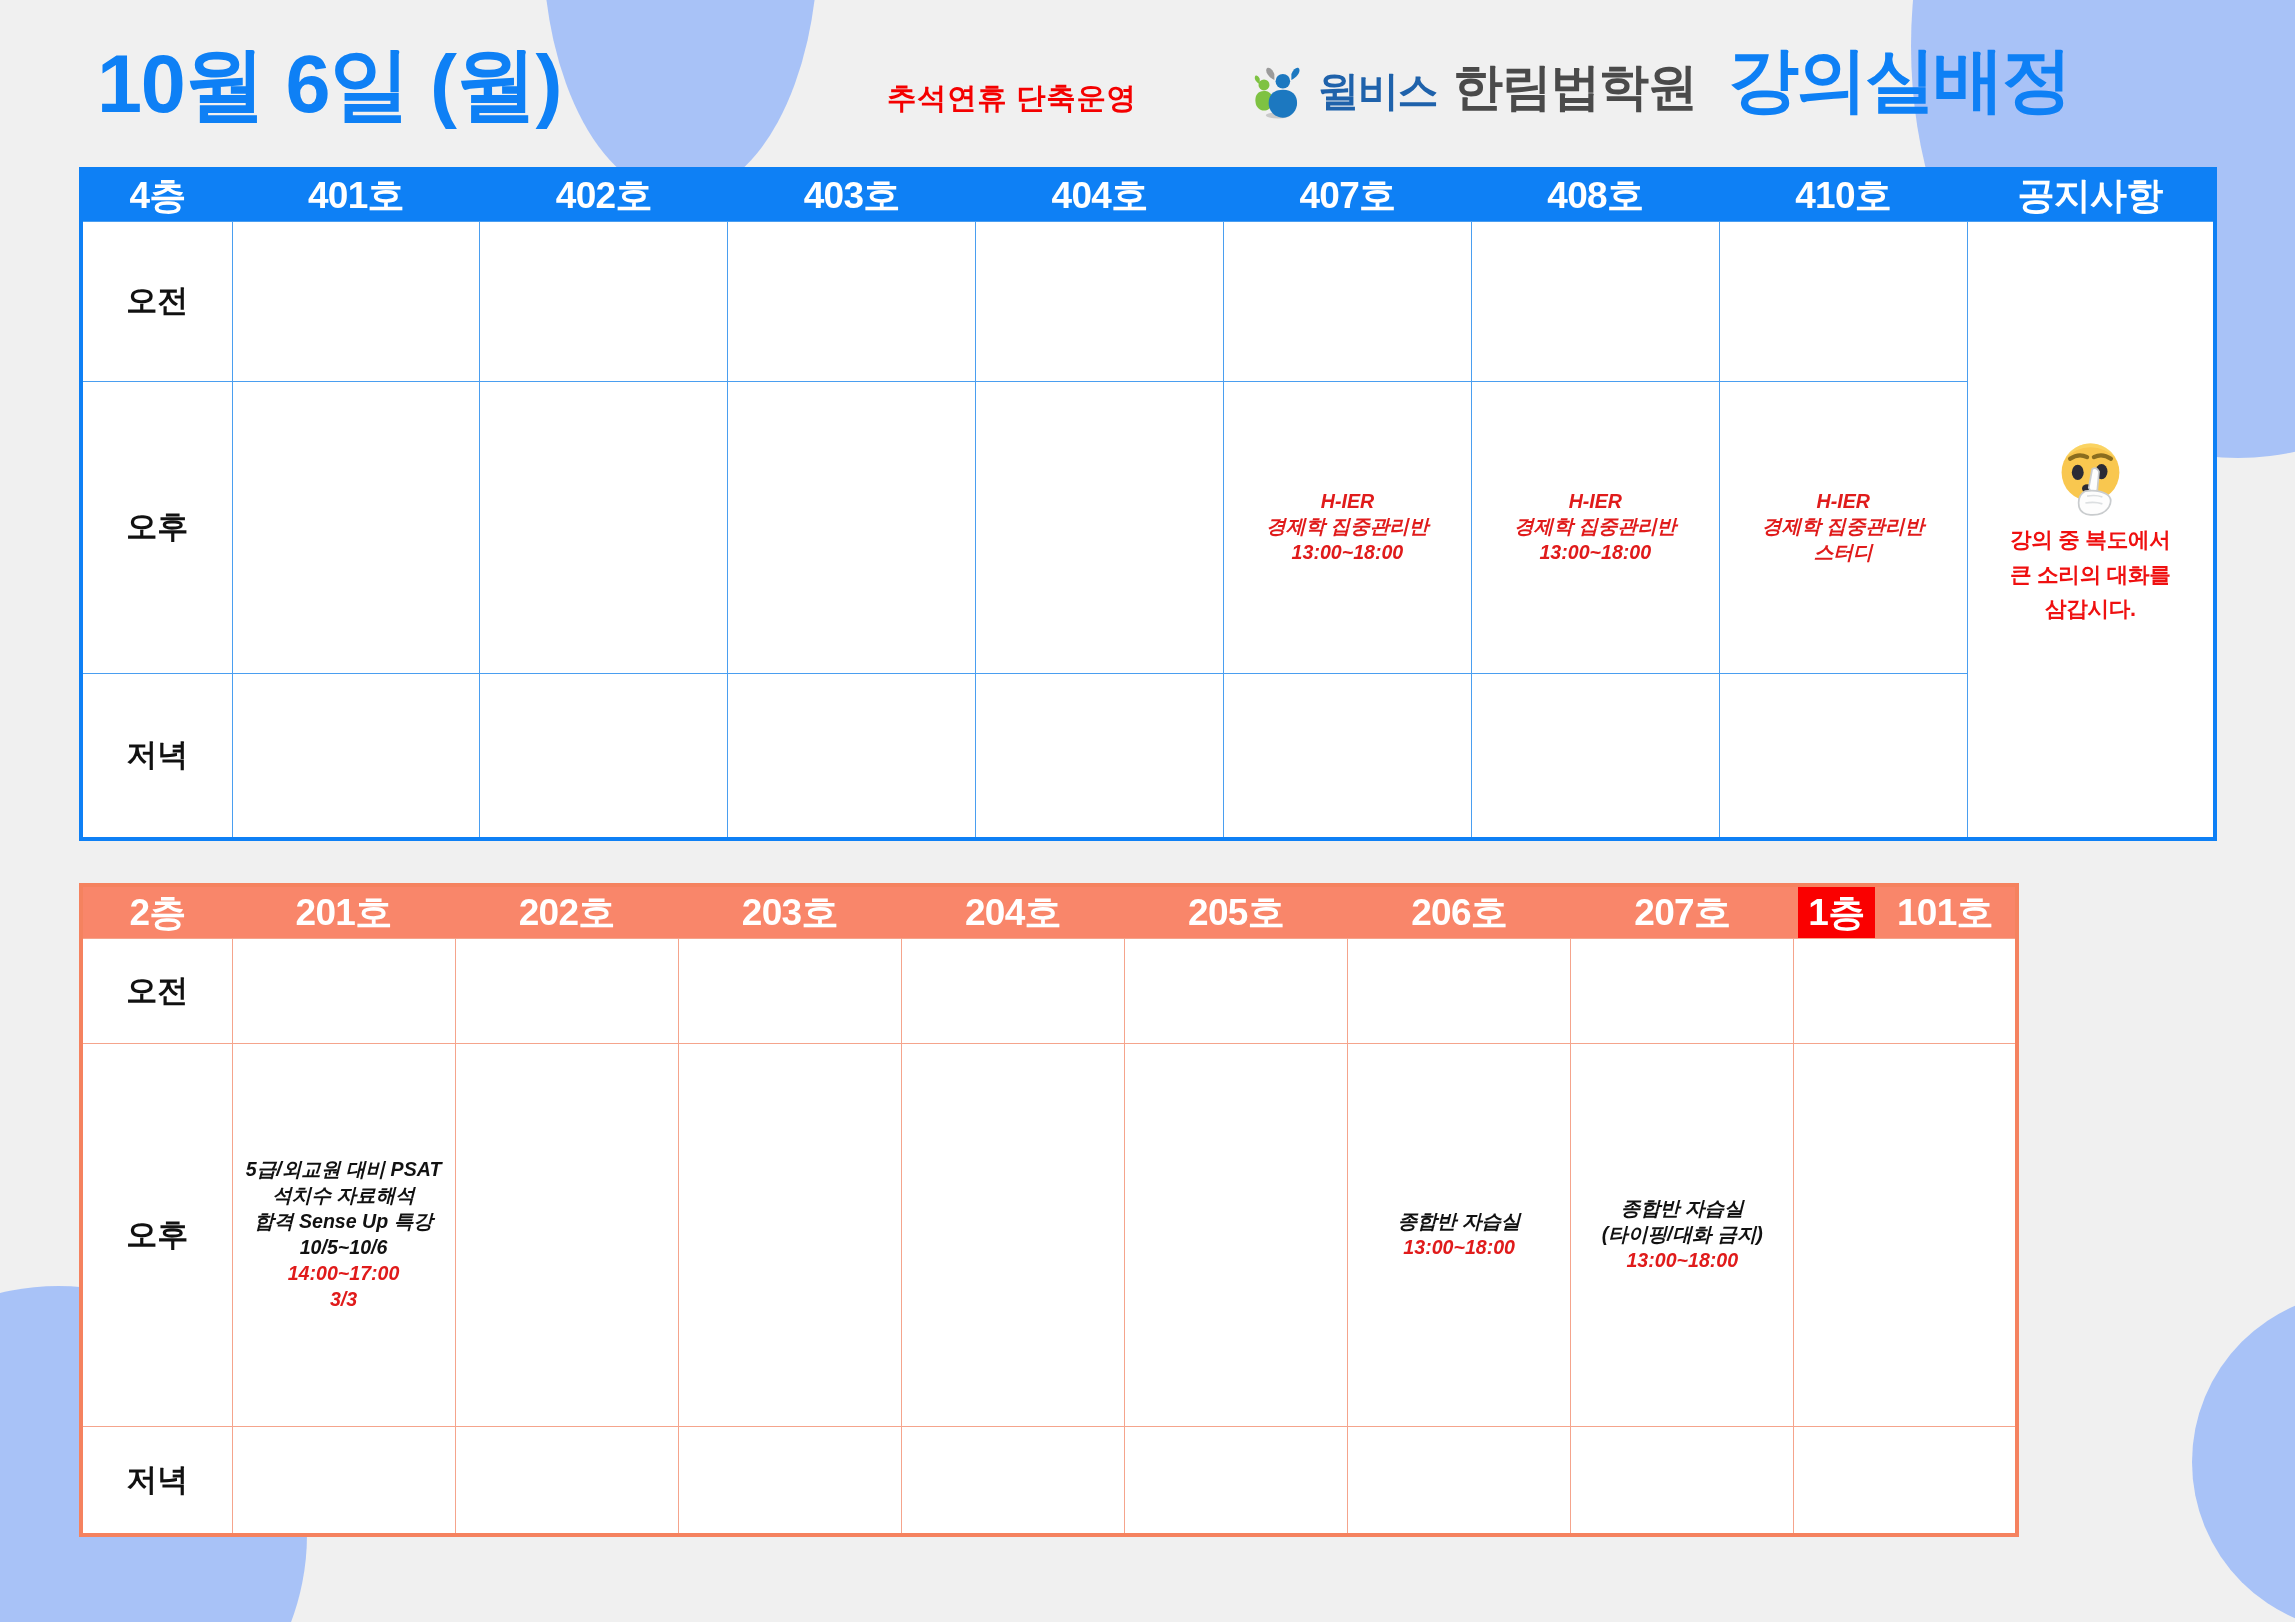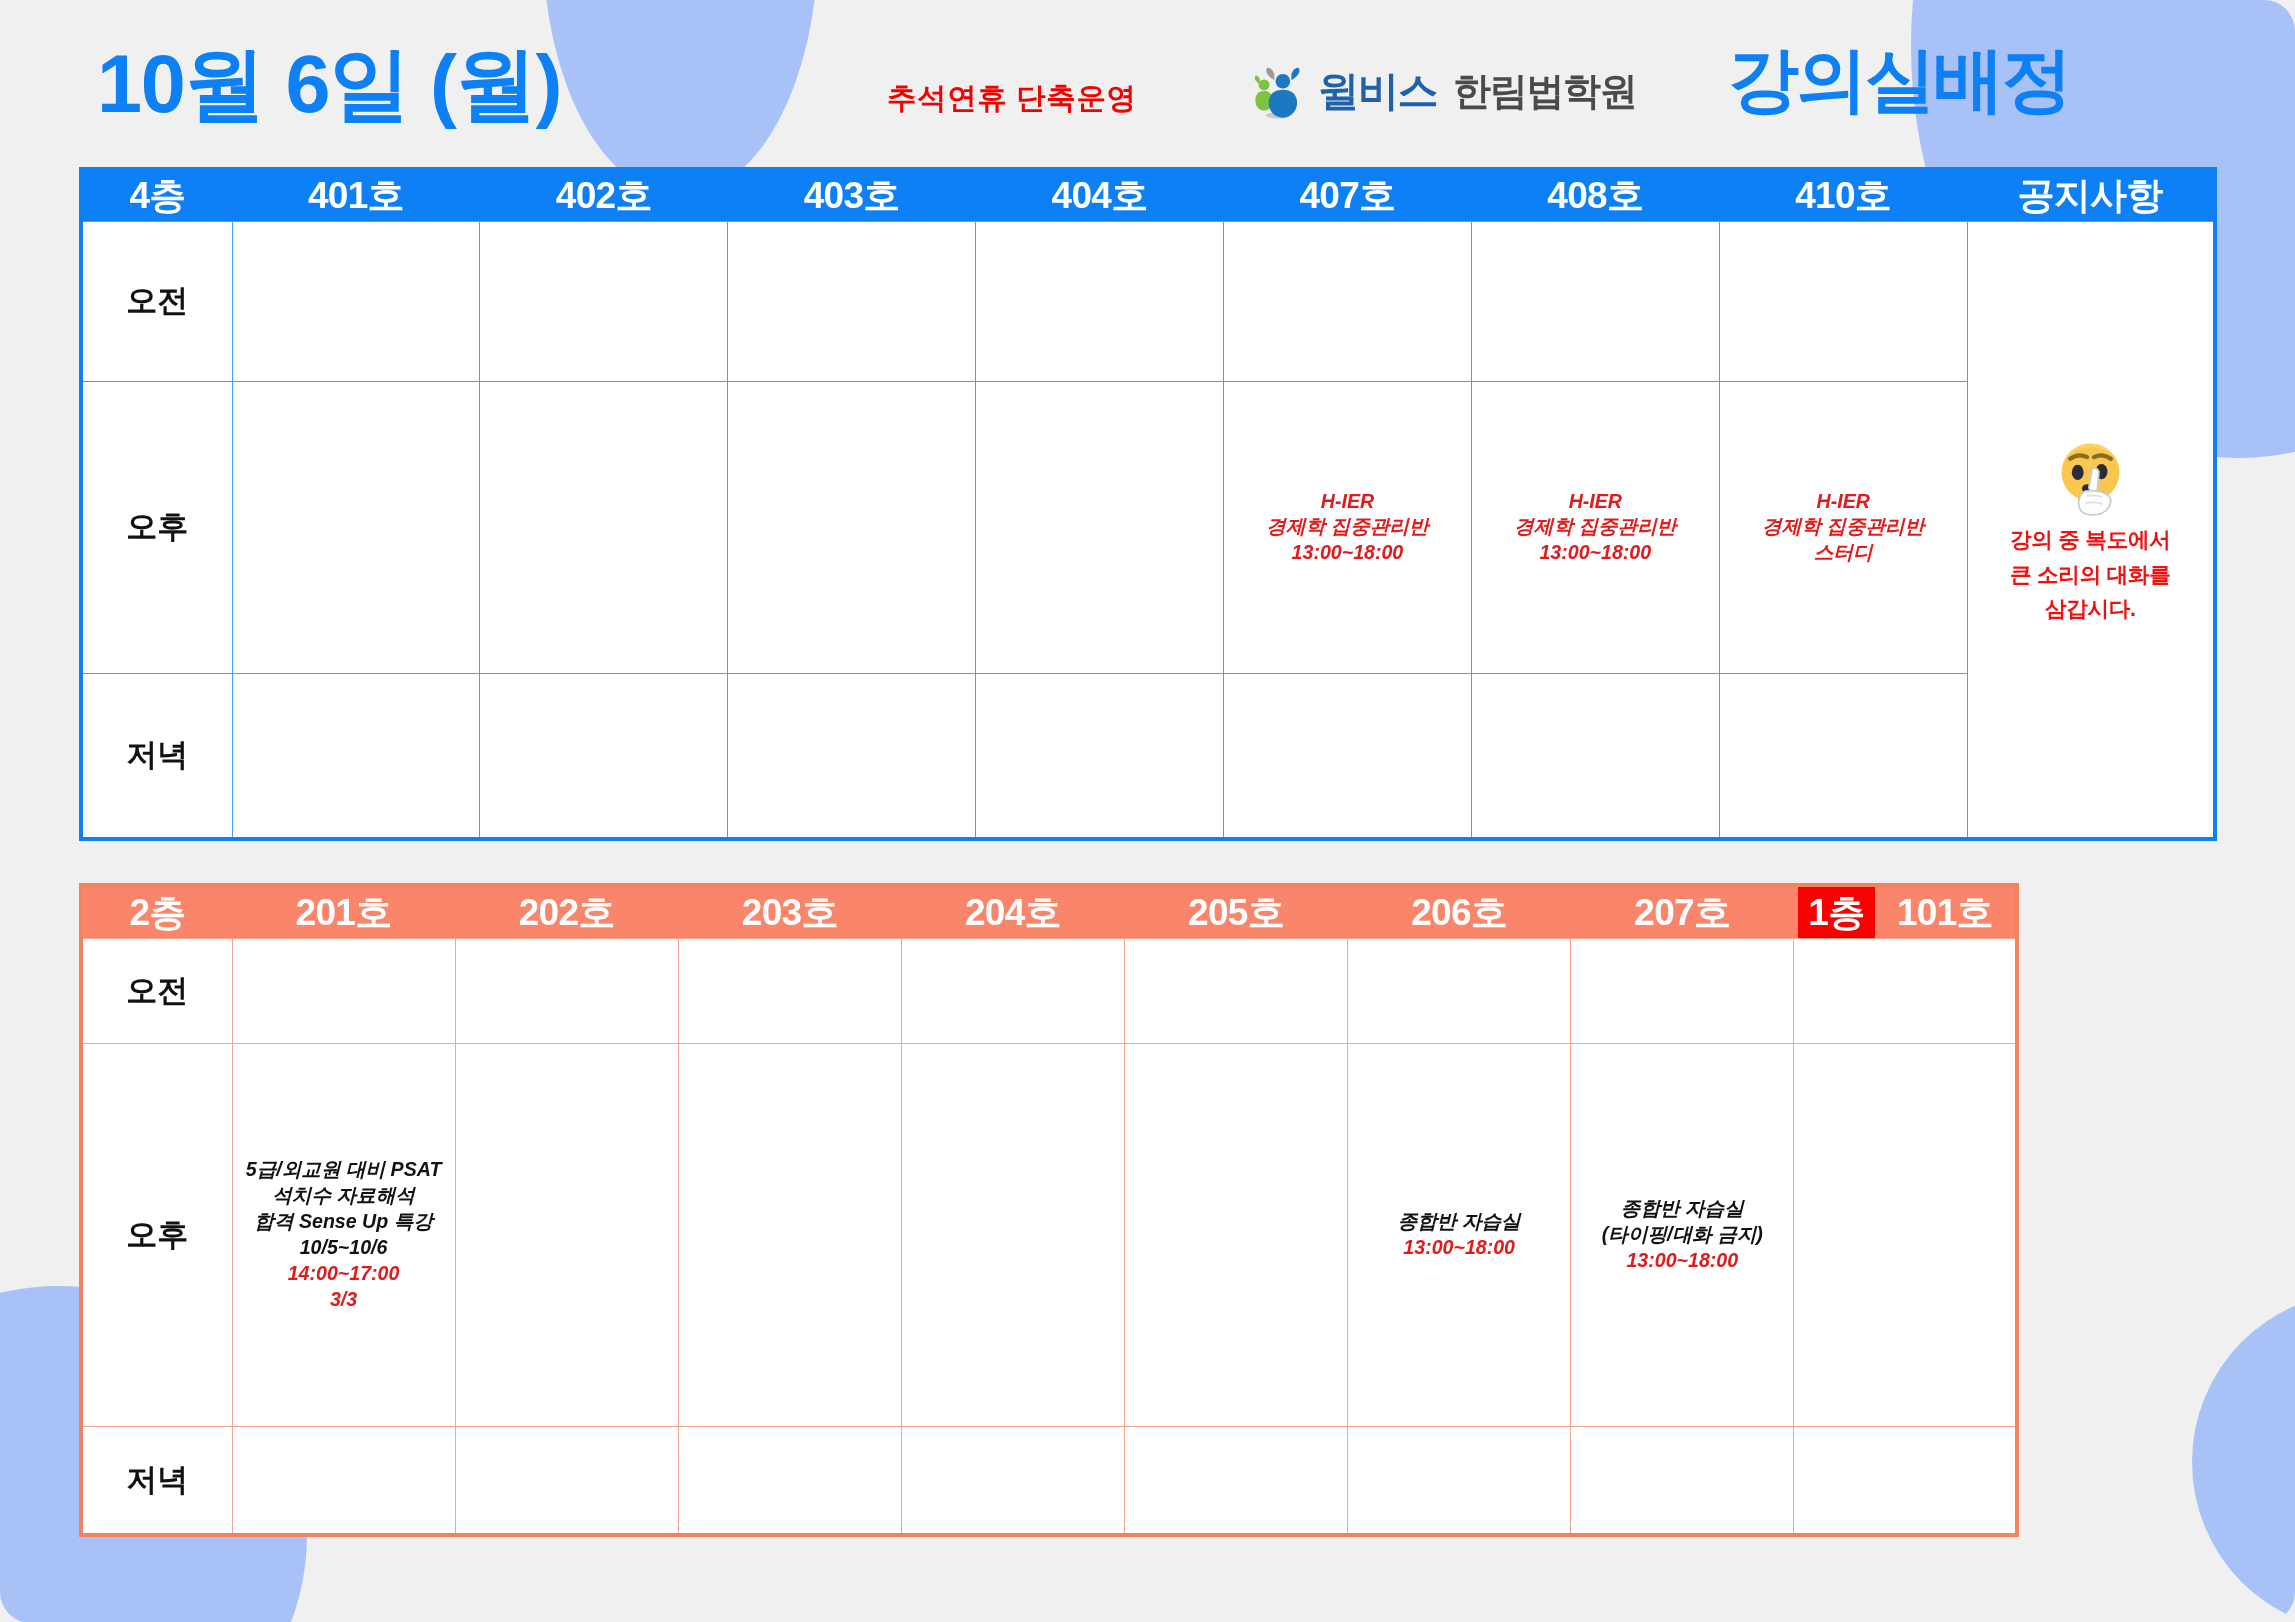--- a/index.html
+++ b/index.html
@@ -11,21 +11,20 @@
     font-family: "Liberation Sans", "DejaVu Sans", sans-serif;
     overflow: hidden;
   }
 
   #page {
     position: relative;
     width: 2295px;
     height: 1623px;
     background: #f0f0f0;
     overflow: hidden;
-    border-radius: 31px;
   }
 
   
   .blob {
     position: absolute;
     border-radius: 50%;
     background: #a8c2f7;
     z-index: 0;
   }
   .blob-top-mid   { left: 543px;  top: -308px; width: 275px;  height: 504px; border-radius: 50%; }
@@ -68,22 +67,22 @@
     align-items: center;
     gap: 9.2px;
     white-space: nowrap;
   }
   .brand-logo { width: 62px; height: 56px; flex: 0 0 auto; }
   .brand-wb {
     font-size: 41px; font-weight: 700; color: #1f62ab;
     letter-spacing: -1.3px; line-height: 1;
   }
   .brand-hr {
-    font-size: 38px; font-weight: 700; color: #4a4a4a;
-    letter-spacing: -1.3px; line-height: 1; margin-left: 6.5px;
+    font-size: 50px; font-weight: 700; color: #4a4a4a;
+    letter-spacing: -1.3px; line-height: 1; margin-left: 6.5px; font-family: Liberation Mono, monospace;
   }
 
   .header-title {
     position: absolute;
     left: 1728px; top: 33px;
     font-size: 71px;
     font-weight: 700;
     color: #0e80f5;
     letter-spacing: -2.6px;
     white-space: nowrap;

